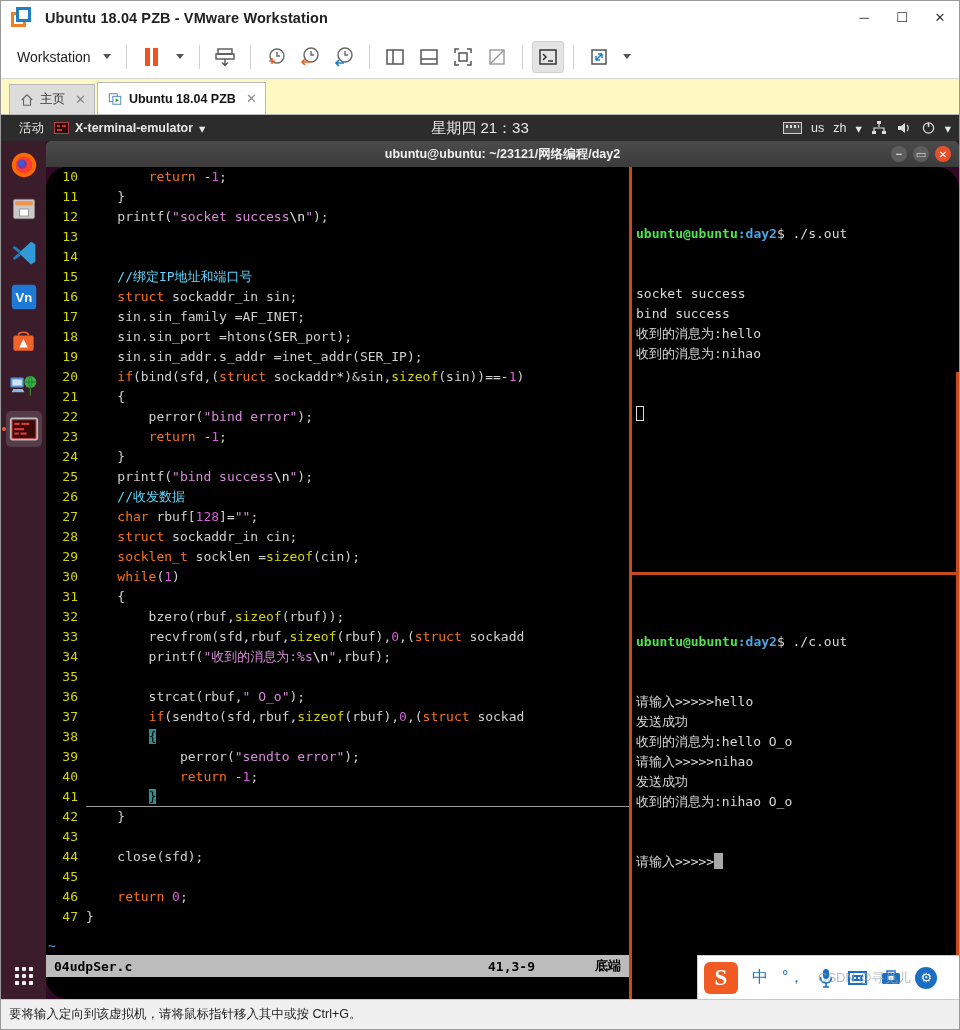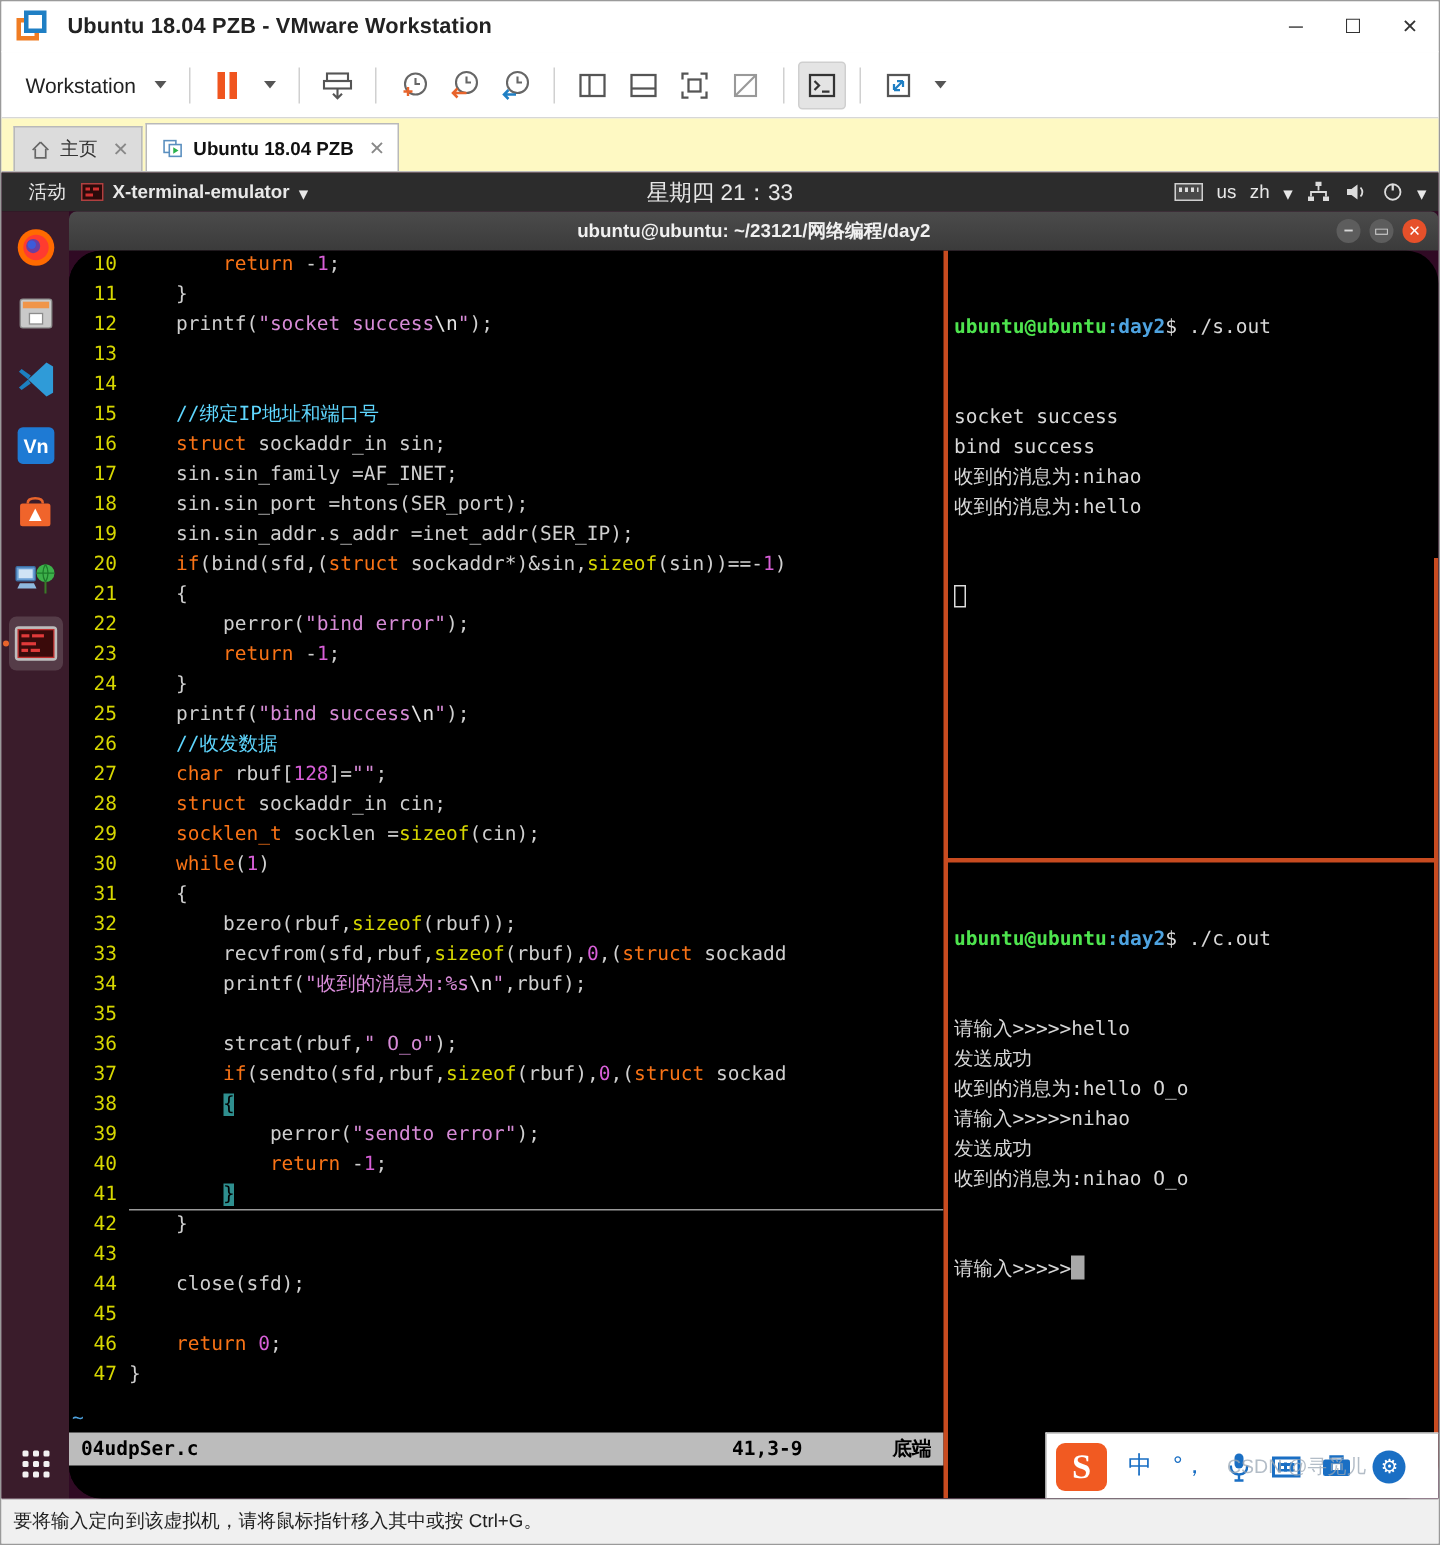--- a/index.html
+++ b/index.html
@@ -112,21 +112,21 @@
   .c-key{color:#f97316}    
   .c-str{color:#d78bd7}   
   .c-esc{color:#e6e6e6}
   .c-num{color:#d75fd7}
   .c-cmt{color:#5fd7ff}
   .c-sz{color:#d7d700}
   .hl{background:#2f8f8f;color:#000;}
 
   
   .tty-col{ flex:1 1 auto; display:flex; flex-direction:column; border-left:3px solid #c84b20; position:relative;}
-  .tty{ flex:0 0 auto; padding:2px 4px; color:#d8d8d8; line-height:20px; white-space:pre;}
+  .tty{ flex:0 0 auto; padding:17px 4px; color:#d8d8d8; line-height:20px; white-space:pre;}
   .tty-top{ height:405px; position:relative; }
   .tty-bot{ flex:1 1 auto; border-top:3px solid #c84b20; position:relative;}
   .tty-right-border{ position:absolute; right:0; top:205px; bottom:0; width:3px; background:#c84b20;}
   .p-user{color:#4ee44e; font-weight:bold;}
   .p-host{color:#4ea3e0; font-weight:bold;}
   .p-sym{color:#d8d8d8;}
   .curs-hollow{ display:inline-block; width:8px;height:15px;border:1px solid #dcdcdc; vertical-align:-3px;}
   .curs-block{ display:inline-block; width:9px;height:16px;background:#a8a8a8; vertical-align:-3px;}
 
   
@@ -449,21 +449,21 @@
             <span class="fname">04udpSer.c</span>
             <span class="pos">41,3-9</span>
             <span class="end">底端</span>
           </div>
           <div class="vim-cmdline"></div>
         </div>
 
         <div class="tty-col">
           <div class="tty tty-top">
             <div><span class="p-user">ubuntu@ubuntu</span><span class="p-host">:day2</span><span class="p-sym">$ </span><span>./s.out</span></div>
-            <div id="tty-top-out"><div>socket success</div><div>bind success</div><div>收到的消息为:nihao</div><div>收到的消息为:hello</div></div>
+            <div id="tty-top-out"><div>socket success</div><div>bind success</div><div>收到的消息为:hello</div><div>收到的消息为:nihao</div></div>
             <div><span class="curs-hollow"></span></div>
           </div>
           <div class="tty tty-bot">
             <div><span class="p-user">ubuntu@ubuntu</span><span class="p-host">:day2</span><span class="p-sym">$ </span><span>./c.out</span></div>
             <div id="tty-bot-out"><div>请输入&gt;&gt;&gt;&gt;&gt;hello</div><div>发送成功</div><div>收到的消息为:hello O_o</div><div>请输入&gt;&gt;&gt;&gt;&gt;nihao</div><div>发送成功</div><div>收到的消息为:nihao O_o</div></div>
             <div><span>请输入&gt;&gt;&gt;&gt;&gt;</span><span class="curs-block"></span></div>
           </div>
           <div class="tty-right-border"></div>
         </div>
       </div>

